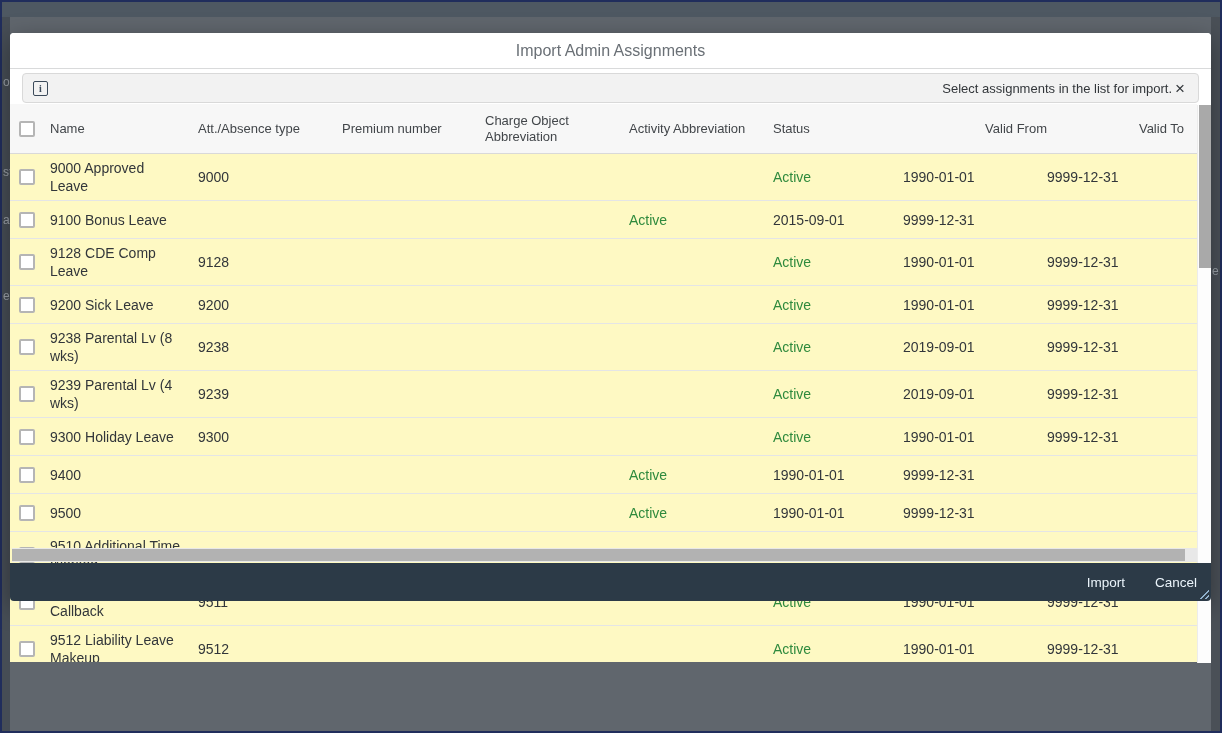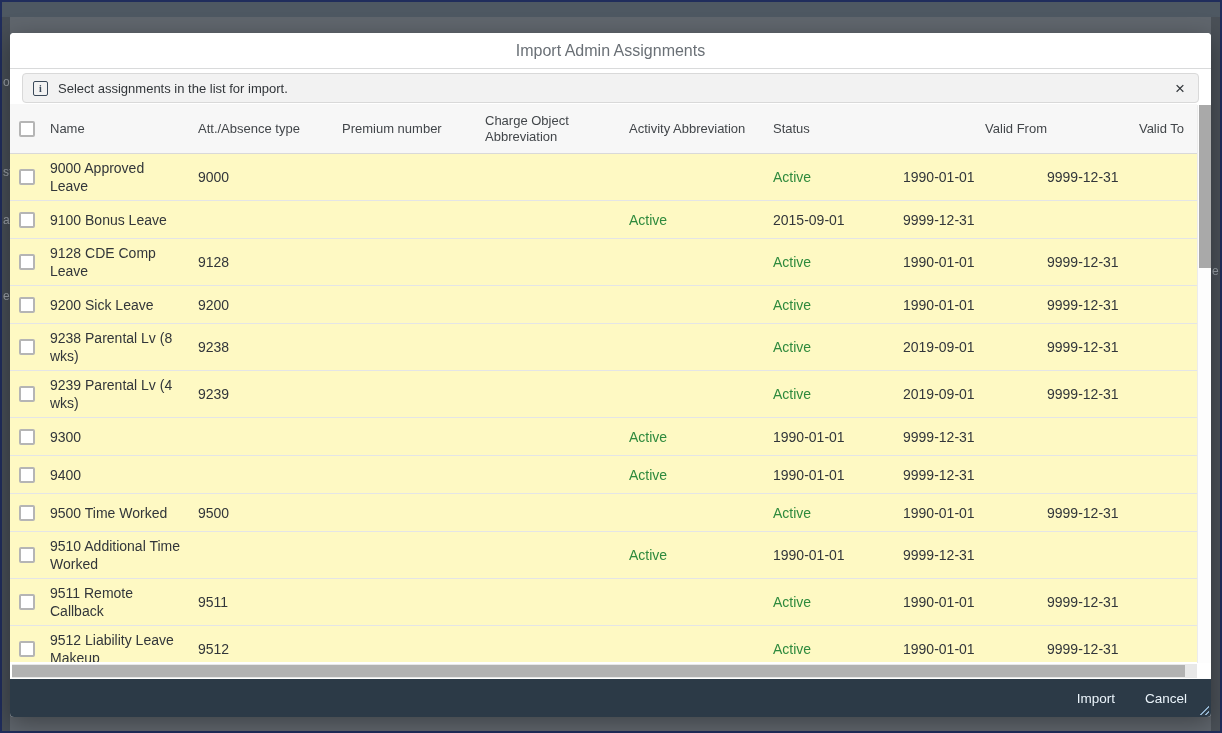--- a/index.html
+++ b/index.html
@@ -19,21 +19,21 @@
     position: absolute; top: 15px; bottom: 0; width: 8px;
     background: #464d55; overflow: hidden;
     color: #9aa0a7; font-size: 12px;
   }
   .side-strip.left { left: 0; }
   .side-strip.right { right: 0; width: 9px; background: #4a5057; }
   .frag { position: absolute; left: 1px; white-space: nowrap; }
 
   
   .dialog {
-    position: absolute; left: 8px; top: 31px; width: 1201px; height: 684px;
+    position: absolute; left: 8px; top: 31px; width: 1201px; height: 568px;
     background: #ffffff; border-radius: 4px;
     box-shadow: 0 6px 24px rgba(0,0,0,0.35);
   }
   .dialog-title {
     height: 36px; line-height: 36px; text-align: center;
     font-size: 16px; color: var(--title_text, #6a7076);
     border-bottom: 1px solid #d9dadb;
     border-radius: 4px 4px 0 0; background: #fff;
   }
   .message-strip {
@@ -42,21 +42,21 @@
     display: flex; align-items: center; padding: 0 10px;
     font-size: 13px; color: #32363a;
   }
   .info-icon {
     flex: 0 0 auto; width: 15px; height: 15px; margin-right: 10px;
     border: 1.5px solid #3b4a5a; border-radius: 2px;
     color: #3b4a5a; font-size: 10px; font-weight: bold;
     display: flex; align-items: center; justify-content: center;
     font-family: "Liberation Serif", serif;
   }
-  .strip-text { flex: 1 1 auto; }
+  .strip-text { flex: 1 1 auto; text-align: right; }
   .strip-close {
     flex: 0 0 auto; font-size: 17px; line-height: 15px; color: #32363a;
     cursor: pointer; padding: 0 3px;
   }
 
   
   .tbl-grid {
     display: grid;
     grid-template-columns: 40px 148px 144px 143px 144px 144px 130px 144px 137px;
   }
@@ -104,21 +104,21 @@
   .h-thumb {
     position: absolute; left: 0; top: 1px; height: 12px; width: 99%;
     background: #b2b2b2;
   }
 
   
   .dialog-footer {
     position: absolute; left: 0; right: 0; bottom: 0; height: 38px;
     background: var(--footer_bg, #2c3a47); border-radius: 0 0 4px 4px;
     display: flex; align-items: center; justify-content: flex-end;
-    padding-right: 24px; gap: 30px;
+    padding-right: 14px; gap: 30px;
   }
   .footer-btn {
     background: none; border: none; cursor: pointer;
     font-family: "Liberation Sans", sans-serif;
     font-size: 13.5px; color: var(--footer_text, #ebf4fb);
   }
   .resize-handle {
     position: absolute; right: 2px; bottom: 2px; width: 11px; height: 11px;
     background: repeating-linear-gradient(135deg,
       transparent 0 2.2px, #8fb0cc 2.2px 3.4px);
@@ -241,20 +241,21 @@
     <div class="cell"></div>
     <div class="cell"></div>
     <div class="cell status">Active</div>
     <div class="cell right">2019-09-01</div>
     <div class="cell right">9999-12-31</div>
   </div>
         <div class="tbl-grid tbl-row">
     <div class="cb-cell">
       <span class="checkbox"></span>
     </div>
+    <div class="cell">9300 Holiday Leave</div>
     <div class="cell">9300</div>
     <div class="cell"></div>
     <div class="cell"></div>
     <div class="cell"></div>
     <div class="cell status">Active</div>
     <div class="cell right">1990-01-01</div>
     <div class="cell right">9999-12-31</div>
   </div>
         <div class="tbl-grid tbl-row">
     <div class="cb-cell">
@@ -265,21 +266,20 @@
     <div class="cell"></div>
     <div class="cell"></div>
     <div class="cell status">Active</div>
     <div class="cell right">1990-01-01</div>
     <div class="cell right">9999-12-31</div>
   </div>
         <div class="tbl-grid tbl-row">
     <div class="cb-cell">
       <span class="checkbox"></span>
     </div>
-    <div class="cell">9500 Time Worked</div>
     <div class="cell">9500</div>
     <div class="cell"></div>
     <div class="cell"></div>
     <div class="cell"></div>
     <div class="cell status">Active</div>
     <div class="cell right">1990-01-01</div>
     <div class="cell right">9999-12-31</div>
   </div>
         <div class="tbl-grid tbl-row">
     <div class="cb-cell">

